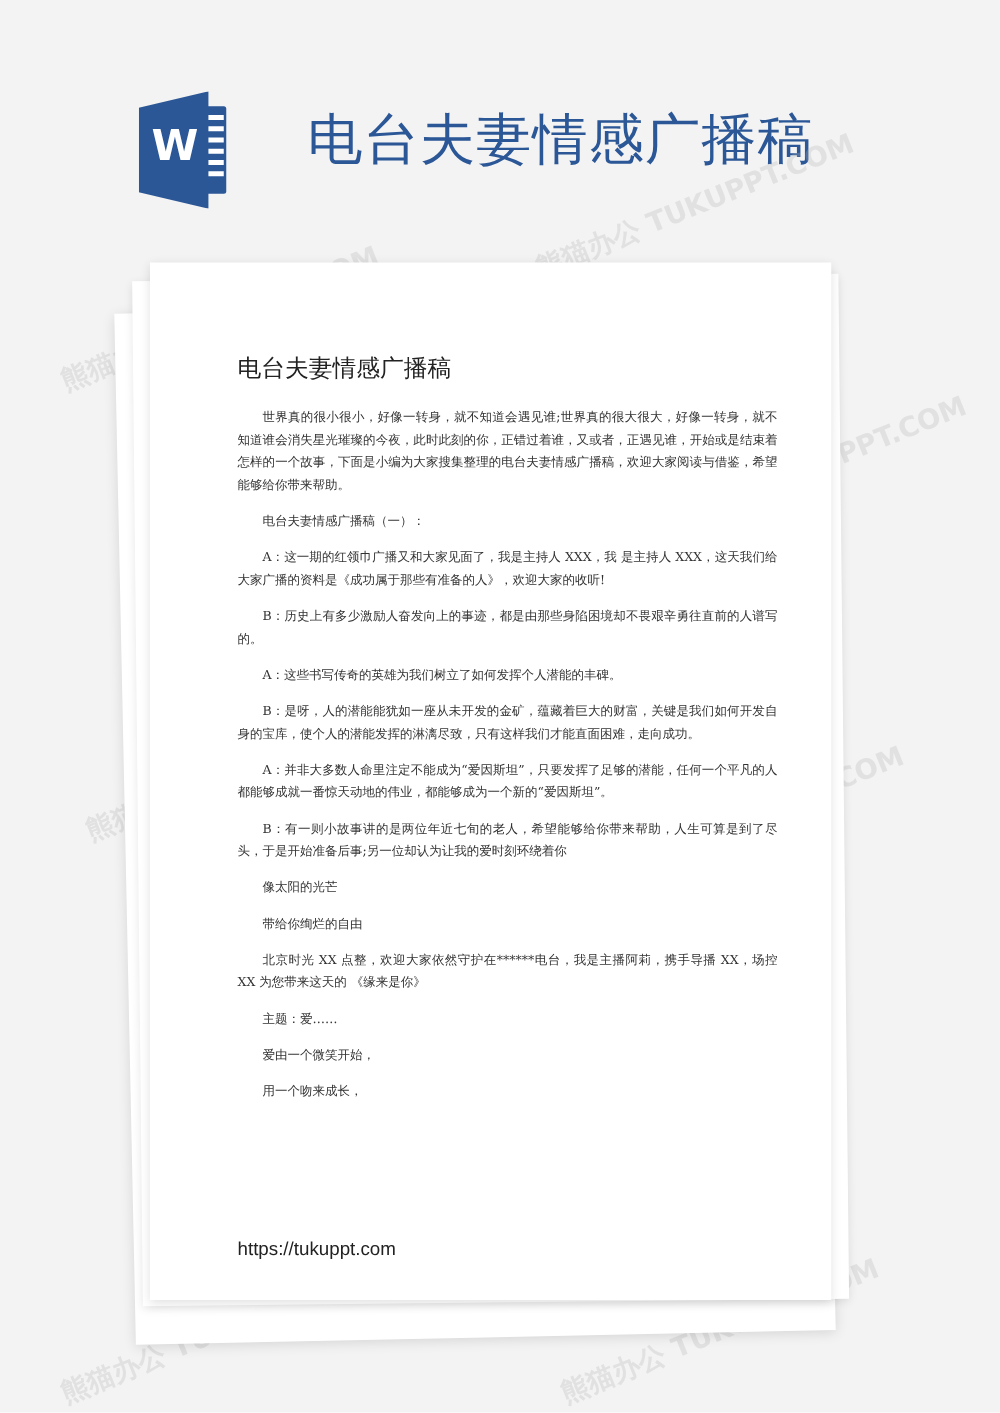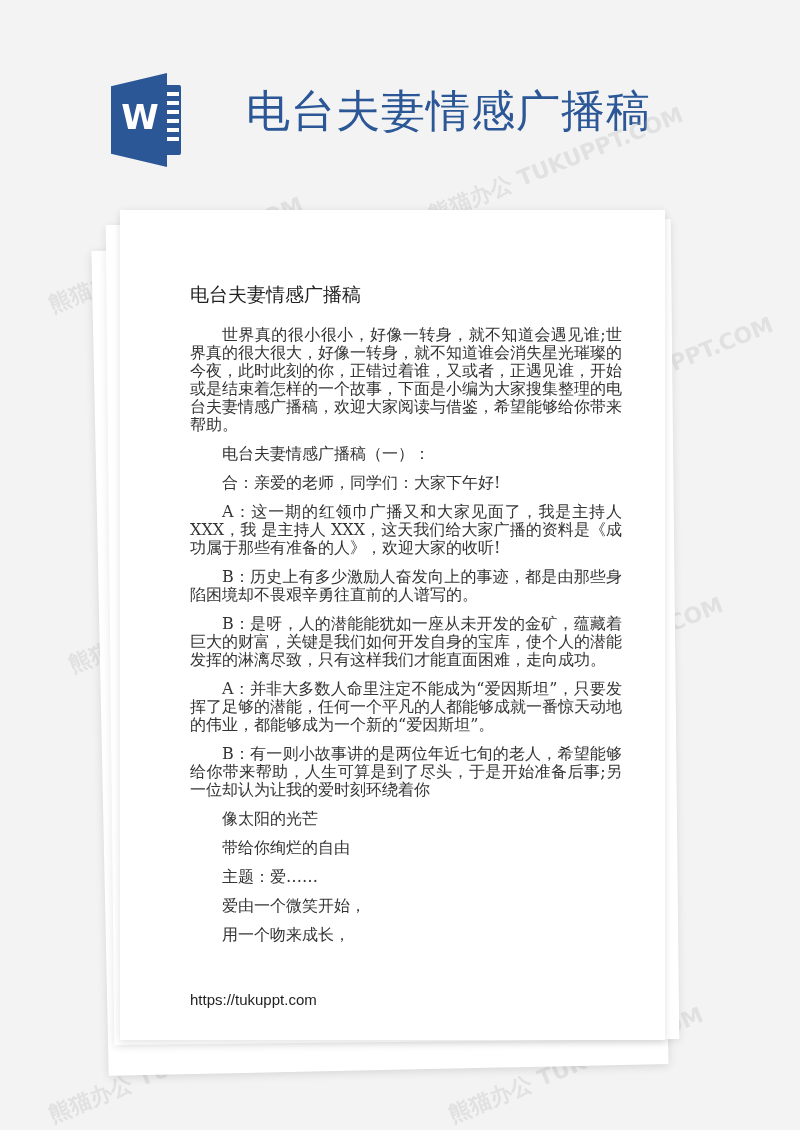--- a/index.html
+++ b/index.html
@@ -46,21 +46,21 @@
   .page {
     position: absolute; left: 120px; top: 210px; width: 545px; height: 830px;
     background: #fff; box-shadow: 0 2px 8px rgba(0,0,0,0.12);
   }
   .doc-title {
     position: absolute; left: 70px; top: 72px;
     font-family: "DejaVu Sans", sans-serif; font-size: 19px; color: #222;
   }
   .doc-body {
     position: absolute; left: 70px; top: 116px; width: 432px;
-    font-size: 16px; color: #333; line-height: 18px;
+    font-size: 10px; color: #333; line-height: 18px;
   }
   .doc-body p { margin: 0 0 11px 0; text-indent: 2em; text-align: justify; }
   .doc-url {
     position: absolute; left: 70px; top: 781px;
     font-family: "Liberation Sans", sans-serif; font-size: 15px; color: #222;
   }
   .watermark {
     position: absolute; color: rgba(180,180,180,0.28);
     font-family: "DejaVu Sans", sans-serif; font-weight: bold; font-size: 22px;
     transform: rotate(-22deg); white-space: nowrap; pointer-events: none;
@@ -95,26 +95,27 @@
 <div class="watermark" style="left:440px; top:1050px;">熊猫办公 TUKUPPT.COM</div>
 
 <div class="page-back2"></div>
 <div class="page-back1"></div>
 
 <div class="page">
   <div class="doc-title">电台夫妻情感广播稿</div>
   <div class="doc-body">
     <p>世界真的很小很小，好像一转身，就不知道会遇见谁;世界真的很大很大，好像一转身，就不知道谁会消失星光璀璨的今夜，此时此刻的你，正错过着谁，又或者，正遇见谁，开始或是结束着怎样的一个故事，下面是小编为大家搜集整理的电台夫妻情感广播稿，欢迎大家阅读与借鉴，希望能够给你带来帮助。</p>
     <p>电台夫妻情感广播稿（一）：</p>
-    <p>合：亲爱的老师，同学们：大家下午好!</p>
     <p>A：这一期的红领巾广播又和大家见面了，我是主持人 XXX，我 是主持人 XXX，这天我们给大家广播的资料是《成功属于那些有准备的人》，欢迎大家的收听!</p>
     <p>B：历史上有多少激励人奋发向上的事迹，都是由那些身陷困境却不畏艰辛勇往直前的人谱写的。</p>
+    <p>A：这些书写传奇的英雄为我们树立了如何发挥个人潜能的丰碑。</p>
     <p>B：是呀，人的潜能能犹如一座从未开发的金矿，蕴藏着巨大的财富，关键是我们如何开发自身的宝库，使个人的潜能发挥的淋漓尽致，只有这样我们才能直面困难，走向成功。</p>
     <p>A：并非大多数人命里注定不能成为“爱因斯坦”，只要发挥了足够的潜能，任何一个平凡的人都能够成就一番惊天动地的伟业，都能够成为一个新的“爱因斯坦”。</p>
     <p>B：有一则小故事讲的是两位年近七旬的老人，希望能够给你带来帮助，人生可算是到了尽头，于是开始准备后事;另一位却认为让我的爱时刻环绕着你</p>
     <p>像太阳的光芒</p>
     <p>带给你绚烂的自由</p>
+    <p>北京时光 XX 点整，欢迎大家依然守护在******电台，我是主播阿莉，携手导播 XX，场控 XX 为您带来这天的 《缘来是你》</p>
     <p>主题：爱……</p>
     <p>爱由一个微笑开始，</p>
     <p>用一个吻来成长，</p>
   </div>
   <div class="doc-url">https://tukuppt.com</div>
 </div>
 
 </body></html>

